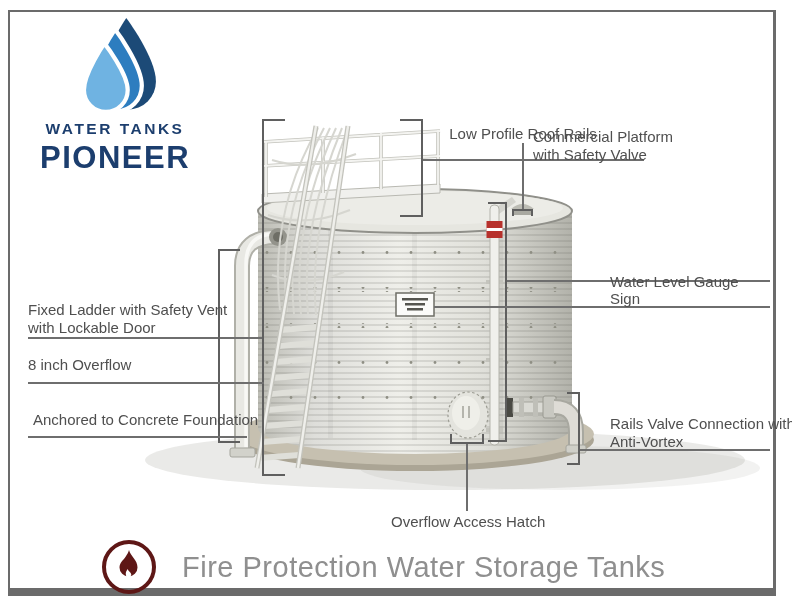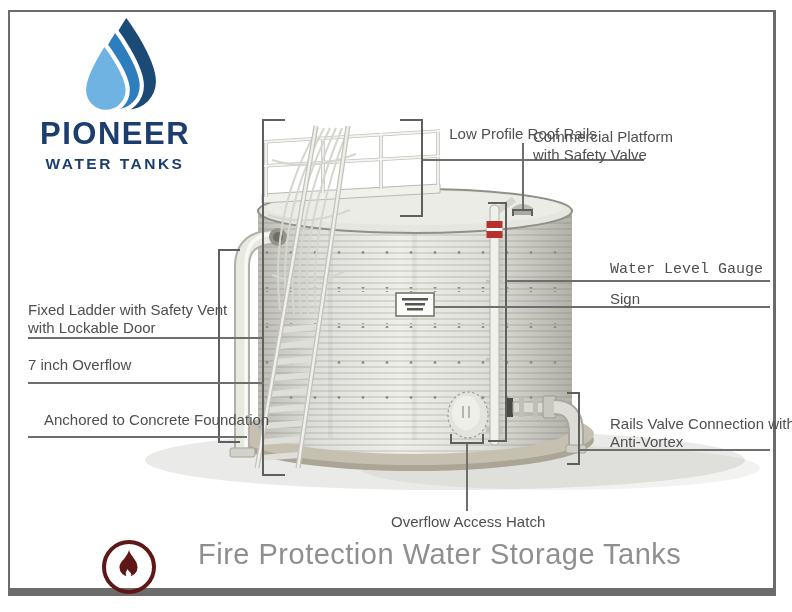--- a/index.html
+++ b/index.html
@@ -17,40 +17,40 @@
   
   .lbl{position:absolute;font-size:15px;color:#4f4f4f;line-height:1.22;white-space:nowrap;z-index:6;}
   .hline{position:absolute;height:2px;background:#6e6e6e;z-index:5;}
   .vline{position:absolute;width:2px;background:#6e6e6e;z-index:5;}
   .brk{position:absolute;box-sizing:border-box;z-index:5;}
   .brk.open-right{border-left:2px solid #5f5f5f;border-top:2px solid #5f5f5f;border-bottom:2px solid #5f5f5f;}
   .brk.open-left{border-right:2px solid #5f5f5f;border-top:2px solid #5f5f5f;border-bottom:2px solid #5f5f5f;}
   .brk.open-down{border-top:2px solid #5f5f5f;border-left:2px solid #5f5f5f;border-right:2px solid #5f5f5f;}
   .brk.open-up{border-bottom:2px solid #5f5f5f;border-left:2px solid #5f5f5f;border-right:2px solid #5f5f5f;}
   
-  #footer{position:absolute;left:100px;top:538px;display:flex;z-index:6;gap:16px;}
+  #footer{position:absolute;left:100px;top:538px;display:flex;align-items:center;z-index:6;}
   #footer .ring{width:58px;height:58px;}
   #footer-title{margin-left:24px;font-size:29px;font-weight:normal;letter-spacing:0.5px;color:#8f8f8f;}
   svg{display:block;}
   #tank-art{position:absolute;left:0;top:0;z-index:2;}
 </style>
 </head>
 <body>
 
 <div id="stage">
   <div id="frame"></div>
 
   <div id="logo">
     <svg class="drop" width="86" height="96" viewBox="0 0 120 136">
       <path d="M76 0 C76 0 118 56 118 90 A40 40 0 0 1 38 90 C38 56 76 0 76 0 Z" fill="#1c4a77"></path>
       <path d="M60 16 C60 16 98 66 98 96 A36 36 0 0 1 26 96 C26 66 60 16 60 16 Z" fill="#2d7dbf" stroke="#ffffff" stroke-width="6"></path>
       <path d="M45 36 C45 36 78 78 78 102 A31 31 0 0 1 16 102 C16 78 45 36 45 36 Z" fill="#6fb3e2" stroke="#ffffff" stroke-width="6"></path>
     </svg>
+    <div id="brand-sub">WATER TANKS</div>
     <div id="brand">PIONEER</div>
-    <div id="brand-sub">WATER TANKS</div>
   </div>
 
   <svg id="tank-art" width="792" height="612" viewBox="0 0 792 612">
     <defs>
       <linearGradient id="bodyShade" x1="0" y1="0" x2="1" y2="0">
         <stop offset="0" stop-color="#bcbcb4"></stop>
           <stop offset="0.18" stop-color="#dededa"></stop>
         <stop offset="0.45" stop-color="#efefea"></stop>
           <stop offset="0.72" stop-color="#e0e0da"></stop>
         <stop offset="1" stop-color="#b2b2aa"></stop>
@@ -186,42 +186,42 @@
 
   <div class="lbl" style="left:448px;top:125px;width:150px;text-align:center;">Low Profile Roof Rails</div>
   <div class="vline" style="left:522px;top:143px;height:66px;"></div>
   <div class="brk open-down" style="left:512px;top:209px;width:21px;height:7px;"></div>
 
   <div class="lbl" style="left:533px;top:128px;"><span>Commercial Platform</span><br>
        <span>with Safety Valve</span></div>
   <div class="hline" style="left:423px;top:159px;width:221px;"></div>
   <div class="brk open-left" style="left:400px;top:119px;width:23px;height:98px;"></div>
 
-  <div class="lbl" style="left:610px;top:261px;font-family:Liberation Mono, monospace;">Water Level Gauge</div>
+  <div class="lbl" style="left:610px;top:273px;">Water Level Gauge</div>
   <div class="hline" style="left:506px;top:280px;width:264px;"></div>
   <div class="brk open-left" style="left:488px;top:202px;width:19px;height:240px;"></div>
 
   <div class="lbl" style="left:610px;top:290px;">Sign</div>
   <div class="hline" style="left:434px;top:306px;width:336px;"></div>
 
   <div class="lbl" style="left:610px;top:415px;"><span>Rails Valve Connection with</span><br>
        <span>Anti-Vortex</span></div>
   <div class="hline" style="left:580px;top:449px;width:190px;"></div>
   <div class="brk open-left" style="left:567px;top:392px;width:13px;height:73px;"></div>
 
   <div class="lbl" style="left:28px;top:301px;"><span>Fixed Ladder with Safety Vent</span><br>
        <span>with Lockable Door</span></div>
   <div class="hline" style="left:28px;top:337px;width:236px;"></div>
   <div class="brk open-right" style="left:218px;top:249px;width:22px;height:194px;"></div>
   <div class="brk open-right" style="left:262px;top:119px;width:23px;height:357px;"></div>
 
-  <div class="lbl" style="left:28px;top:356px;">7 inch Overflow</div>
+  <div class="lbl" style="left:28px;top:356px;">8 inch Overflow</div>
   <div class="hline" style="left:28px;top:382px;width:236px;"></div>
 
-  <div class="lbl" style="left:44px;top:411px;">Anchored to Concrete Foundation</div>
+  <div class="lbl" style="left:33px;top:411px;">Anchored to Concrete Foundation</div>
   <div class="hline" style="left:28px;top:436px;width:219px;"></div>
 
   <div class="brk open-up" style="left:450px;top:434px;width:34px;height:10px;"></div>
   <div class="vline" style="left:466px;top:444px;height:67px;"></div>
   <div class="lbl" style="left:391px;top:513px;width:150px;text-align:center;">Overflow Access Hatch</div>
 
   <div id="footer">
     <svg class="ring" viewBox="0 0 58 58">
       <circle cx="29" cy="29" r="25" fill="none" stroke="#5e1716" stroke-width="4"></circle>
       <path d="M29 12 C30.5 18.5 37.5 21.5 37.5 29.5 A9 9 0 0 1 19.5 29.5 C19.5 24.5 23.5 22 25.6 18.7 C27.1 16.4 28.4 14.6 29 12 Z" fill="#5e1716"></path>

